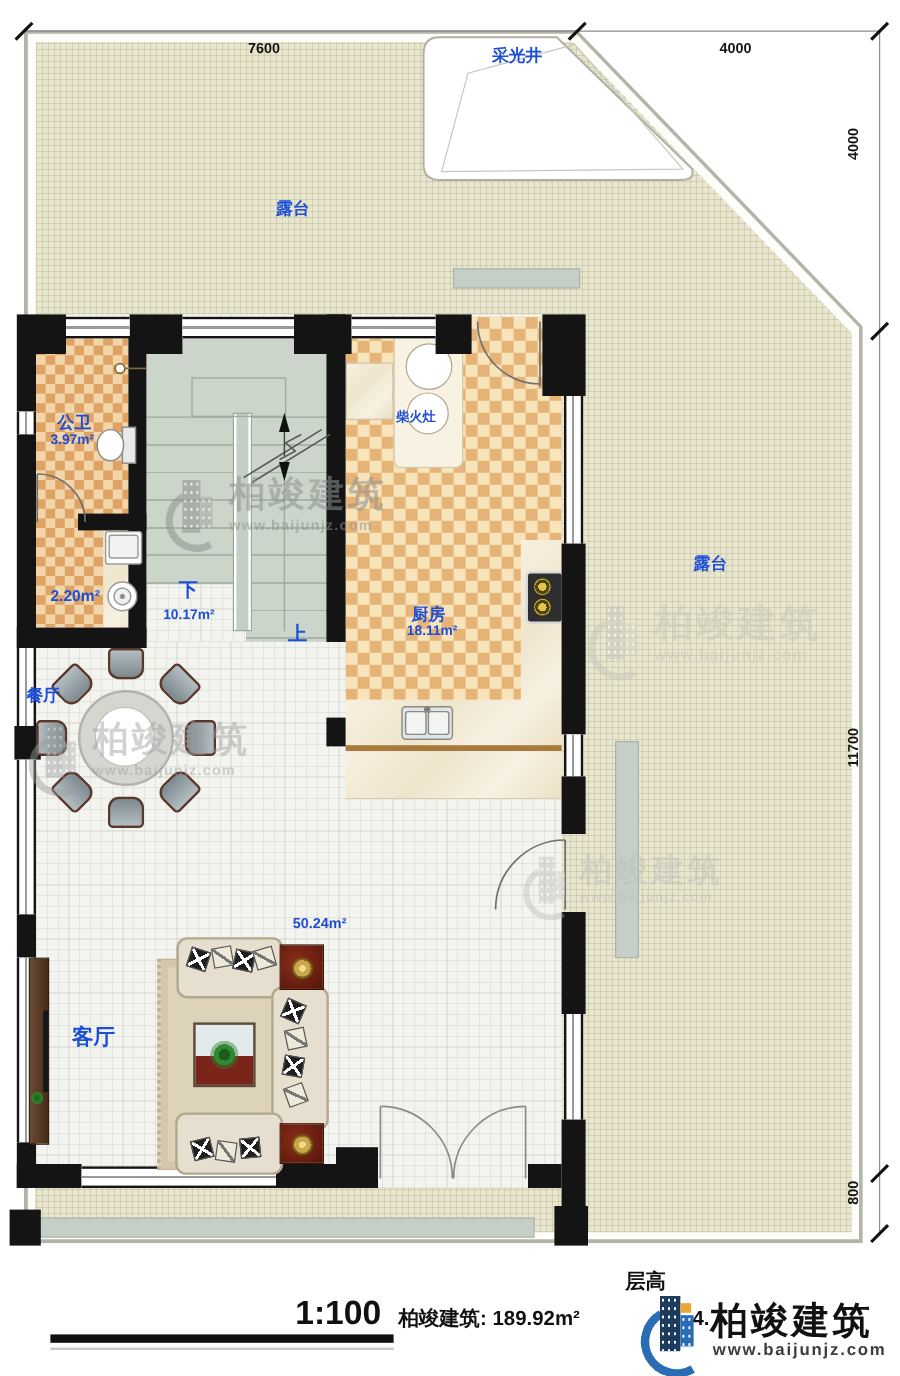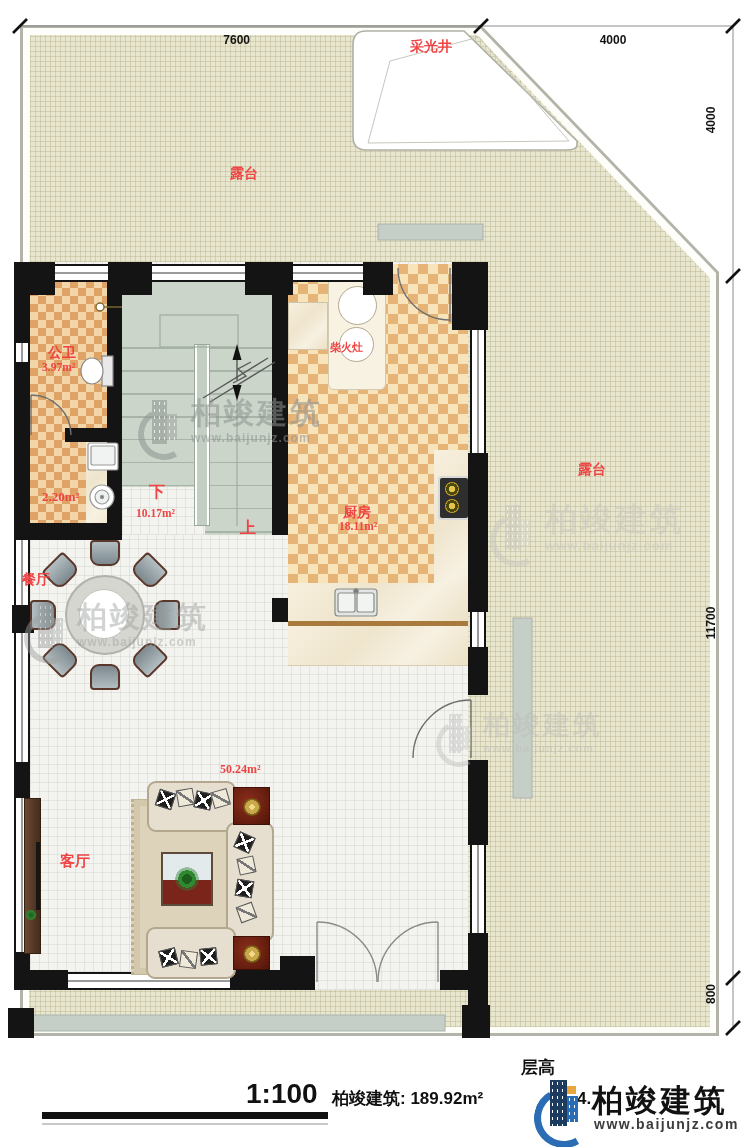--- a/index.html
+++ b/index.html
@@ -31,21 +31,21 @@
     background-image:linear-gradient(to bottom, transparent 42%, #9a9a9a 42%, #9a9a9a 56%, transparent 56%);}
   .winV{background:#fff;border-left:2px solid #141414;border-right:2px solid #141414;
     background-image:linear-gradient(to right, transparent 42%, #9a9a9a 42%, #9a9a9a 56%, transparent 56%);}
   .checkA{background-image:repeating-conic-gradient(#dfa465 0% 25%, #f2d6aa 0% 50%);background-size:16px 16px;}
   .checkB{background-image:repeating-conic-gradient(#e7b478 0% 25%, #f8e4ba 0% 50%);background-size:20px 20px;}
   .marble{background:linear-gradient(135deg,#f7f0de 0%,#efe5cd 40%,#f7f1e2 70%,#ece1c6 100%);}
   .stairbg{background:#cbd5ca;}
   .treads{background-image:repeating-linear-gradient(180deg,#a7b4a7 0 1.5px, transparent 1.5px 23px);}
   .rail{background:#c4cfc4;border-left:2px solid #fff;border-right:2px solid #fff;box-shadow:0 0 0 1px #9aa89a;}
   
-  .lbl{position:absolute;font-weight:bold;color:#ef4444;white-space:nowrap;font-family:Liberation Serif, serif;}
+  .lbl{position:absolute;font-weight:bold;color:#1d4ed8;white-space:nowrap;}
   .dim{position:absolute;font-weight:bold;font-size:12px;color:#141414;text-align:center;white-space:nowrap;}
   .rot{transform:rotate(-90deg);}
   
   .sofa{position:absolute;background:#e6dfcf;border:2px solid #b3a78e;border-radius:9px;}
   .pillow{position:absolute;width:15px;height:15px;border:1px solid #555;
     background-image:linear-gradient(45deg, transparent 44%, #fff 44%, #fff 56%, transparent 56%),linear-gradient(-45deg, transparent 44%, #fff 44%, #fff 56%, transparent 56%);}
   .pdark{background-color:#1f1f1f;}
   .plight{background-color:#efe9da;background-image:linear-gradient(45deg, transparent 44%, #777 44%, #777 56%, transparent 56%);}
   .sidetbl{position:absolute;background:radial-gradient(circle at 40% 40%, #8c2e1c 0%, #6a1f10 60%, #501507 100%);border:1px solid #3f1005;}
   .medal{position:absolute;width:16px;height:16px;border-radius:50%;
@@ -84,21 +84,21 @@
     <g stroke="#111" stroke-width="2.6">
       <line x1="13" y1="33" x2="27" y2="19"></line>
       <line x1="474" y1="33" x2="488" y2="19"></line>
       <line x1="726" y1="33" x2="740" y2="19"></line>
       <line x1="726" y1="283" x2="740" y2="269"></line>
       <line x1="726" y1="985" x2="740" y2="971"></line>
       <line x1="726" y1="1035" x2="740" y2="1021"></line>
     </g>
   </svg>
 
-  <div class="dim" style="left:190px;top:33px;width:60px;text-align:right;">7600</div>
+  <div class="dim" style="left:190px;top:33px;width:60px;">7600</div>
   <div class="dim" style="left:583px;top:33px;width:60px;">4000</div>
   <div class="dim rot" style="left:681px;top:113px;width:60px;">4000</div>
   <div class="dim rot" style="left:681px;top:616px;width:60px;">11700</div>
   <div class="dim rot" style="left:681px;top:987px;width:60px;">800</div>
 
   <div class="lbl" style="left:410px;top:38px;font-size:14px;">采光井</div>
   <div class="lbl" style="left:230px;top:165px;font-size:14px;">露台</div>
   <div class="lbl" style="left:578px;top:461px;font-size:14px;">露台</div>
 
   <div class="abs floor" style="left:30px;top:262px;width:438px;height:728px;"></div>
@@ -276,22 +276,22 @@
   <div class="lbl" style="left:48px;top:344px;font-size:14px;">公卫</div>
   <div class="lbl" style="left:42px;top:361px;font-size:11.5px;">3.97m²</div>
   <div class="lbl" style="left:42px;top:489px;font-size:13px;">2.20m²</div>
   <div class="lbl" style="left:149px;top:482px;font-size:16px;">下</div>
   <div class="lbl" style="left:136px;top:507px;font-size:11.5px;">10.17m²</div>
   <div class="lbl" style="left:240px;top:518px;font-size:16px;">上</div>
   <div class="lbl" style="left:330px;top:340px;font-size:11px;">柴火灶</div>
   <div class="lbl" style="left:343px;top:504px;font-size:14px;">厨房</div>
   <div class="lbl" style="left:339px;top:520px;font-size:11.5px;">18.11m²</div>
   <div class="lbl" style="left:22px;top:571px;font-size:14px;">餐厅</div>
-  <div class="lbl" style="left:220px;top:762px;font-size:12px;text-align:right;">50.24m²</div>
-  <div class="lbl" style="left:60px;top:852px;font-size:15px;">客厅</div>
+  <div class="lbl" style="left:244px;top:762px;font-size:12px;text-align:right;">50.24m²</div>
+  <div class="lbl" style="left:60px;top:852px;font-size:18px;">客厅</div>
 
   <div class="wm" style="left:138px;top:398px;opacity:.55;">
     <div class="bicon" style="width:46px;height:58px;">
       <div class="swoosh" style="left:0;top:10px;width:40px;height:40px;border-width:6px;border-left-color:#8d9290;border-bottom-color:#8d9290;transform:rotate(15deg);"></div>
       <div class="t1" style="left:14px;top:2px;width:15px;height:44px;background-color:#8d9290;"></div>
       <div class="t2" style="left:29px;top:16px;width:10px;height:26px;background-color:#a2a7a5;"></div>
     </div>
     <div>
       <div class="wm-name" style="font-size:30px;color:#8d9290;">柏竣建筑</div>
       <div class="wm-url" style="font-size:12px;color:#8d9290;">www.baijunjz.com</div>

